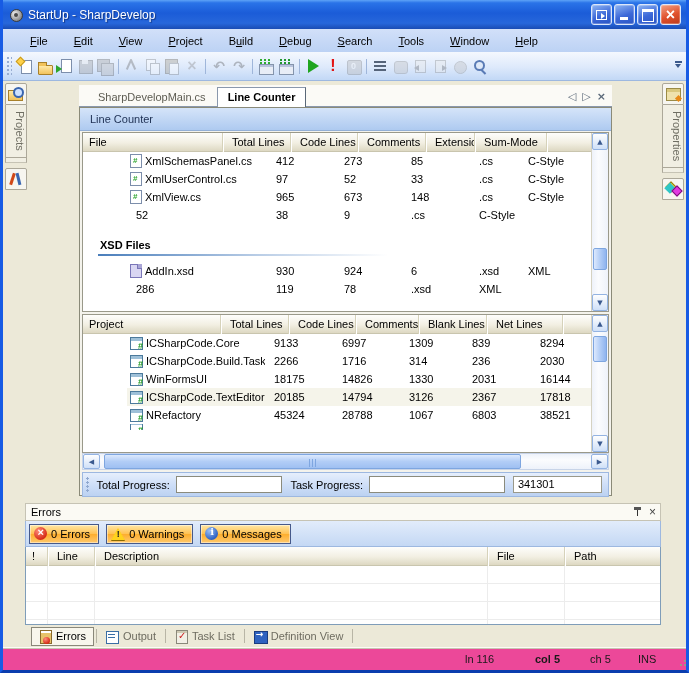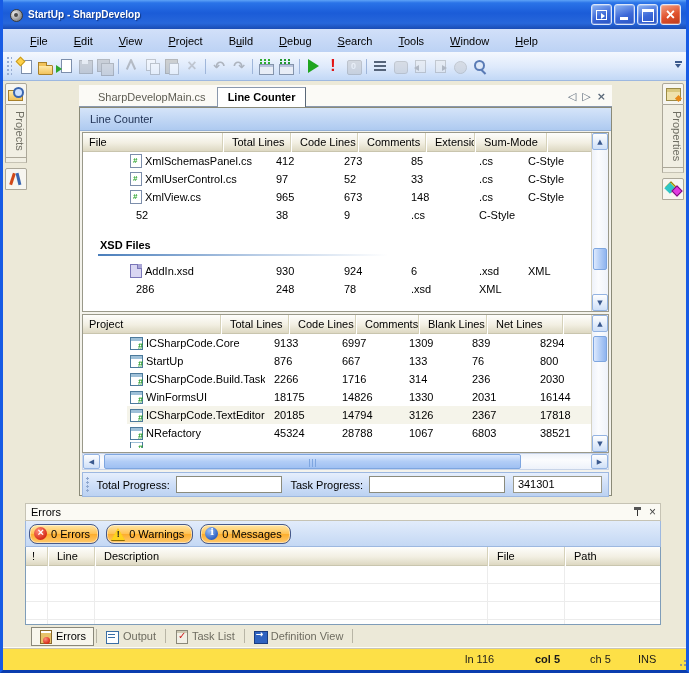--- a/index.html
+++ b/index.html
@@ -9,21 +9,21 @@
     border-left:3px solid #175be4;border-right:3px solid #175be4;border-bottom:3px solid #0a3dae;
     display:flex;flex-direction:column;overflow:hidden;}
 
   
   .titlebar{height:29px;flex:0 0 29px;display:flex;align-items:center;padding:0 5px;
     background:linear-gradient(180deg,#5ea3f7 0%,#2a73e8 10%,#1b5cd8 45%,#2767db 80%,#1a4cb4 100%);}
   .appicon{width:16px;height:16px;position:relative;margin-right:4px;}
   .appicon::before{content:"";position:absolute;left:2px;top:2px;width:11px;height:11px;border-radius:50%;
     background:radial-gradient(circle at 35% 35%,#f2f2f2,#9a9a9a 60%,#5c5c5c);border:1px solid #3c3c3c;}
   .appicon::after{content:"";position:absolute;left:6px;top:6px;width:4px;height:4px;border-radius:50%;background:#4a4a4a;}
-  .title{color:#fff;font-size:10px;font-weight:bold;text-shadow:1px 1px 1px #10337e;flex:1;}
+  .title{color:#fff;font-size:12px;font-weight:normal;text-shadow:1px 1px 1px #10337e;flex:1;}
   .wbtns{display:flex;align-items:center;}
   .wbtn{width:21px;height:21px;margin-left:2px;border:1px solid #dce7fa;border-radius:3px;position:relative;
     background:linear-gradient(160deg,#8fb5f3,#3c68d8 55%,#2b55c4);box-shadow:inset 0 0 0 1px rgba(255,255,255,.25);
     display:flex;align-items:center;justify-content:center;}
   [data-name="close-icon"]{background:linear-gradient(160deg,#f2a285,#e0502c 55%,#bc3a1c);}
   [data-name="close-icon"]::after{content:"×";color:#fff;font-size:16px;font-weight:bold;line-height:17px;}
   [data-name="minimize-icon"]::after{content:"";position:absolute;left:5px;bottom:4px;width:8px;height:3px;background:#fff;}
   [data-name="maximize-icon"]::after{content:"";position:absolute;left:4px;top:4px;width:10px;height:9px;border:1px solid #fff;border-top:3px solid #fff;}
   [data-name="float-window-icon"]::before{content:"";position:absolute;left:4px;top:5px;width:9px;height:8px;border:1px solid #fff;}
   [data-name="float-window-icon"]::after{content:"";position:absolute;right:3px;top:8px;width:0;height:0;
@@ -178,21 +178,21 @@
   
   .errorspanel{flex:0 0 122px;margin:3px 25px 0 22px;display:flex;flex-direction:column;min-height:0;}
   .etitle{height:18px;flex:0 0 18px;background:#fbfaf4;border:1px solid #c6c3b4;display:flex;align-items:center;padding:0 4px 0 5px;}
   .etitle .label{flex:1;}
   [data-name="pin-icon"]{width:11px;height:12px;position:relative;margin-right:6px;}
   [data-name="pin-icon"]::before{content:"";position:absolute;left:5px;top:1px;width:1px;height:9px;background:#333;}
   [data-name="pin-icon"]::after{content:"";position:absolute;left:2px;top:1px;width:7px;height:3px;background:#555;}
   .eclose{color:#444;font-size:12px;line-height:12px;cursor:default;}
   .etoolbar{height:26px;flex:0 0 26px;background:linear-gradient(180deg,#e2ecfb,#c4d8f4);border:1px solid #9db8e0;border-top:none;
     display:flex;align-items:center;padding-left:3px;gap:7px;}
-  .ebtn{display:flex;align-items:center;height:20px;padding:0 8px 0 4px;border:1px solid #46598a;border-radius:8px;
+  .ebtn{display:flex;align-items:center;height:20px;padding:0 8px 0 4px;border:1px solid #46598a;border-radius:0;
     background:linear-gradient(180deg,#ffe7a6 0%,#ffc254 48%,#fdae2e 52%,#ffc96e 100%);box-shadow:inset 0 0 0 1px rgba(255,255,255,.45);cursor:default;}
   .ebico{width:13px;height:13px;position:relative;margin-right:4px;flex:0 0 auto;}
   [data-name="error-icon"]{border-radius:50%;background:radial-gradient(circle at 35% 30%,#ff8d7a,#d62c18 70%);}
   [data-name="error-icon"]::after{content:"×";position:absolute;left:3.5px;top:-1px;color:#fff;font-size:11px;font-weight:bold;}
   [data-name="warning-icon"]{width:0;height:0;border-left:7px solid transparent;border-right:7px solid transparent;border-bottom:12px solid #ffd21e;filter:drop-shadow(0 1px 0 #8a6a00);}
   [data-name="warning-icon"]::after{content:"!";position:absolute;left:-1.5px;top:1px;color:#222;font-size:9px;font-weight:bold;}
   [data-name="message-icon"]{border-radius:50%;background:radial-gradient(circle at 35% 30%,#9cc0f6,#2f62c4 70%);}
   [data-name="message-icon"]::after{content:"i";position:absolute;left:5px;top:-1px;color:#fff;font-size:10px;font-weight:bold;font-family:"DejaVu Serif",serif;}
   .etable{flex:1 1 auto;border:1px solid #7f9db9;border-top:none;background:#fff;overflow:hidden;display:flex;flex-direction:column;}
   .egrid{display:grid;grid-template-columns:22px 47px 393px 77px 1fr;}
@@ -210,21 +210,21 @@
   [data-name="errors-tab-icon"]::before{content:"";position:absolute;left:1px;top:0;width:10px;height:12px;background:#e8c36a;border:1px solid #8a6a2a;box-shadow:inset 0 2px 0 #fff;}
   [data-name="errors-tab-icon"]::after{content:"";position:absolute;left:4px;bottom:-1px;width:7px;height:7px;border-radius:50%;background:radial-gradient(circle at 35% 30%,#ff8d7a,#d62c18 70%);}
   [data-name="output-tab-icon"]::before{content:"";position:absolute;left:0;top:1px;width:11px;height:11px;background:#fff;border:1px solid #3a6ea5;}
   [data-name="output-tab-icon"]::after{content:"";position:absolute;left:2px;top:4px;width:7px;height:6px;background:repeating-linear-gradient(180deg,#3a6ea5 0 1px,transparent 1px 3px);}
   [data-name="task-list-tab-icon"]::before{content:"";position:absolute;left:1px;top:0;width:10px;height:12px;background:#f2f0e6;border:1px solid #8a887a;box-shadow:inset 0 2px 0 #cfcab4;}
   [data-name="task-list-tab-icon"]::after{content:"✓";position:absolute;left:3px;top:0px;color:#cc2020;font-size:10px;font-weight:bold;font-family:"DejaVu Sans";}
   [data-name="definition-view-tab-icon"]::before{content:"";position:absolute;left:0;top:1px;width:12px;height:11px;background:#2f63c0;border:1px solid #1a3c80;}
   [data-name="definition-view-tab-icon"]::after{content:"→";position:absolute;left:2px;top:-1px;color:#fff;font-size:9px;font-weight:bold;font-family:"DejaVu Sans";}
 
   
-  .statusbar{height:23px;flex:0 0 23px;background:#fde047;border-top:1px solid #fcfbf6;box-shadow:inset 0 1px 0 #c9c5b2;
+  .statusbar{height:23px;flex:0 0 23px;background:#ec4899;border-top:1px solid #fcfbf6;box-shadow:inset 0 1px 0 #c9c5b2;
     display:flex;align-items:center;justify-content:flex-end;padding-right:18px;gap:0;}
   .sfield{color:#1a1a1a;text-align:left;}
   .sfield.f1{width:70px;}
   .sfield.f2{width:55px;font-weight:bold;}
   .sfield.f3{width:48px;}
   .sfield.f4{width:30px;}
   .sizegrip{position:absolute;right:4px;bottom:4px;width:2px;height:2px;background:#9a9889;
     box-shadow:8px 0 0 #9a9889,8px -4px 0 #9a9889,8px -8px 0 #9a9889,4px 0 0 #9a9889,4px -4px 0 #9a9889,0 0 0 #9a9889;}
 </style>
 </head>
@@ -404,21 +404,21 @@
                   </span>
                 <span class="tcell">930</span>
                 <span class="tcell">924</span>
                 <span class="tcell">6</span>
                 <span class="tcell">.xsd</span>
                 <span class="tcell">XML</span>
                 <span class="tcell"></span>
               </div>
                 <div class="trow t1grid" data-name="file-row">
                 <span class="tcell">286</span>
-                <span class="tcell">248</span>
+                <span class="tcell">119</span>
                 <span class="tcell">78</span>
                 <span class="tcell">.xsd</span>
                 <span class="tcell">XML</span>
                 <span class="tcell"></span>
               </div>
               </div>
           </div>
           <div class="sb-v" data-name="files-table-scrollbar">
             <span class="sbtn" data-name="scroll-up-icon">▲</span>
             <span class="sbtrack">
@@ -445,32 +445,20 @@
             <div class="trow t2grid" data-name="project-row">
                 <span class="tcell name">
                     <span class="fico" data-name="project-icon"></span>
                     <span>ICSharpCode.Core</span>
                   </span>
                 <span class="tcell">9133</span>
                 <span class="tcell">6997</span>
                 <span class="tcell">1309</span>
                 <span class="tcell">839</span>
                 <span class="tcell">8294</span>
-                <span class="tcell"></span>
-              </div>
-                <div class="trow t2grid" data-name="project-row">
-                <span class="tcell name">
-                    <span class="fico" data-name="project-icon"></span>
-                    <span>StartUp</span>
-                  </span>
-                <span class="tcell">876</span>
-                <span class="tcell">667</span>
-                <span class="tcell">133</span>
-                <span class="tcell">76</span>
-                <span class="tcell">800</span>
                 <span class="tcell"></span>
               </div>
                 <div class="trow t2grid" data-name="project-row">
                 <span class="tcell name">
                     <span class="fico" data-name="project-icon"></span>
                     <span>ICSharpCode.Build.Tasks</span>
                   </span>
                 <span class="tcell">2266</span>
                 <span class="tcell">1716</span>
                 <span class="tcell">314</span>

